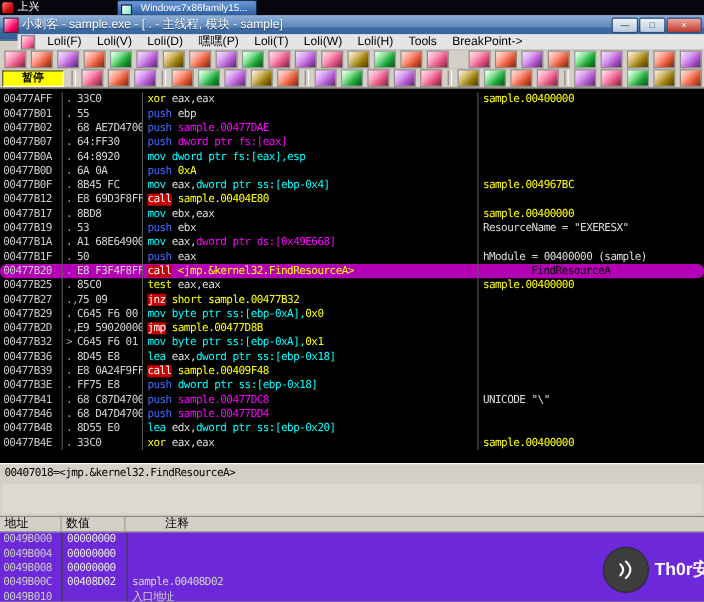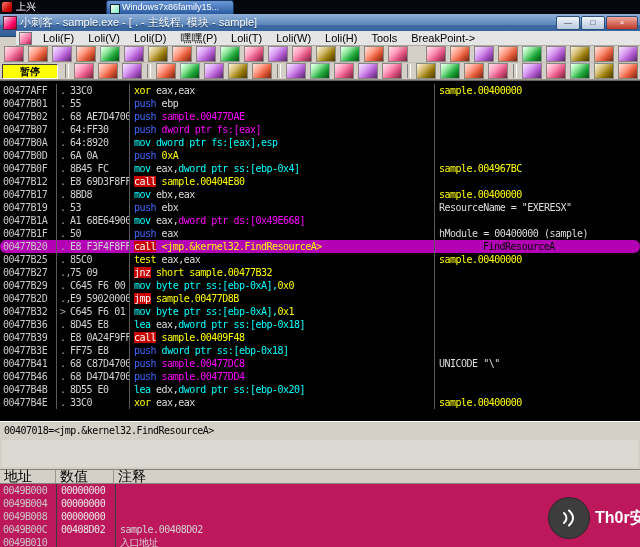--- a/index.html
+++ b/index.html
@@ -6,21 +6,21 @@
   #screen{position:relative;width:640px;height:547px;overflow:hidden;background:#d4d0c8;
           font-family:"Liberation Sans",sans-serif;-webkit-font-smoothing:antialiased;}
 
   
   #taskbar{position:absolute;left:0;top:0;width:640px;height:14px;background:#06060f;}
   .tb-appicon{position:absolute;left:2px;top:2px;width:10px;height:10px;border-radius:2px;
               background:linear-gradient(135deg,#ff7a6a,#c40000 70%);}
   .tb-label{position:absolute;left:16px;top:1px;color:#fff;font-size:10px;line-height:12px;}
   .bg-tab{position:absolute;left:106px;top:0;width:128px;height:14px;box-sizing:border-box;
           background:linear-gradient(180deg,#6d9ad8,#2a5aa0);border:1px solid #16335f;border-bottom:none;
-          border-radius:3px 3px 0 0;color:#fff;font-size:9px;line-height:12px;padding-left:15px;
+          border-radius:3px 3px 0 0;color:#fff;font-size:9px;line-height:12px;padding-left:21px;
           white-space:nowrap;overflow:hidden;}
   .bg-tab-icon{position:absolute;left:3px;top:3px;width:8px;height:8px;
                background:linear-gradient(135deg,#ffe,#7ec);border:1px solid #123;}
 
   
   #titlebar{position:absolute;left:0;top:14px;width:640px;height:23px;
             background:linear-gradient(180deg,#8fb0d8 0%,#5d87ba 48%,#3f6ba4 52%,#33609a 100%);
             border-bottom:1px solid #24456e;box-sizing:border-box;}
   .win-icon{position:absolute;left:3px;top:2px;width:12px;height:12px;border:1px solid #5a2038;
             background:linear-gradient(135deg,#ffd9e8,#f06 65%,#902);}
@@ -84,24 +84,24 @@
 
   
   #infopane{position:absolute;left:0;top:421px;width:640px;height:48px;background:#d4d0c8;
             border-top:1px solid #fff;box-sizing:border-box;}
   .info-line{color:#000;padding:2px 0 0 4px;}
   .info-rest{position:absolute;left:2px;right:2px;top:18px;bottom:2px;background:#dcd9d2;}
 
   
   #dumpheader{position:absolute;left:0;top:469px;width:640px;height:15px;background:#d4d0c8;
               border-top:1px solid #8a867e;border-bottom:1px solid #8a867e;box-sizing:border-box;
-              display:flex;font-size:14px;color:#000;}
+              display:flex;font-size:11px;color:#000;}
   .hcell{line-height:13px;padding-left:4px;border-right:1px solid #9a968e;box-sizing:border-box;}
-  .h0{width:56px;} .h1{width:58px;} .h2{flex:1;border-right:none;}
-  #dump{position:absolute;left:0;top:484px;width:640px;height:63px;background:#be185d;overflow:hidden;}
+  .h0{width:56px;} .h1{width:58px;} .h2{flex:1;border-right:none;margin-left:32px;}
+  #dump{position:absolute;left:0;top:484px;width:640px;height:63px;background:#6d28d9;overflow:hidden;}
   .mrow{display:flex;height:13px;}
   .m-addr{width:53px;padding-left:3px;color:#c9c9c9;border-right:1px solid #3c3c3c;overflow:hidden;}
   .m-val{width:54px;padding-left:4px;color:#e6e6e6;border-right:1px solid #3c3c3c;overflow:hidden;}
   .m-cmt{flex:1;padding-left:4px;color:#d2d2d2;overflow:hidden;}
 
   
   #watermark{position:absolute;left:508px;top:498px;display:flex;align-items:center;z-index:9;padding-left:41px;}
   .wm-circle{width:40px;height:40px;border-radius:50%;background:#3d3d3d;display:flex;
              align-items:center;justify-content:center;box-shadow:0 0 0 1px #2a2a2a;}
   .wm-circle svg{width:24px;height:24px;}

